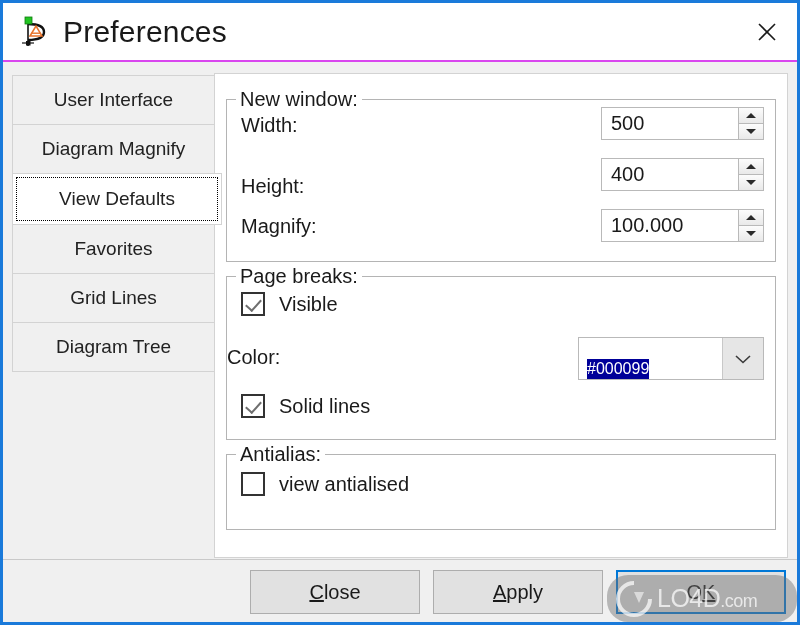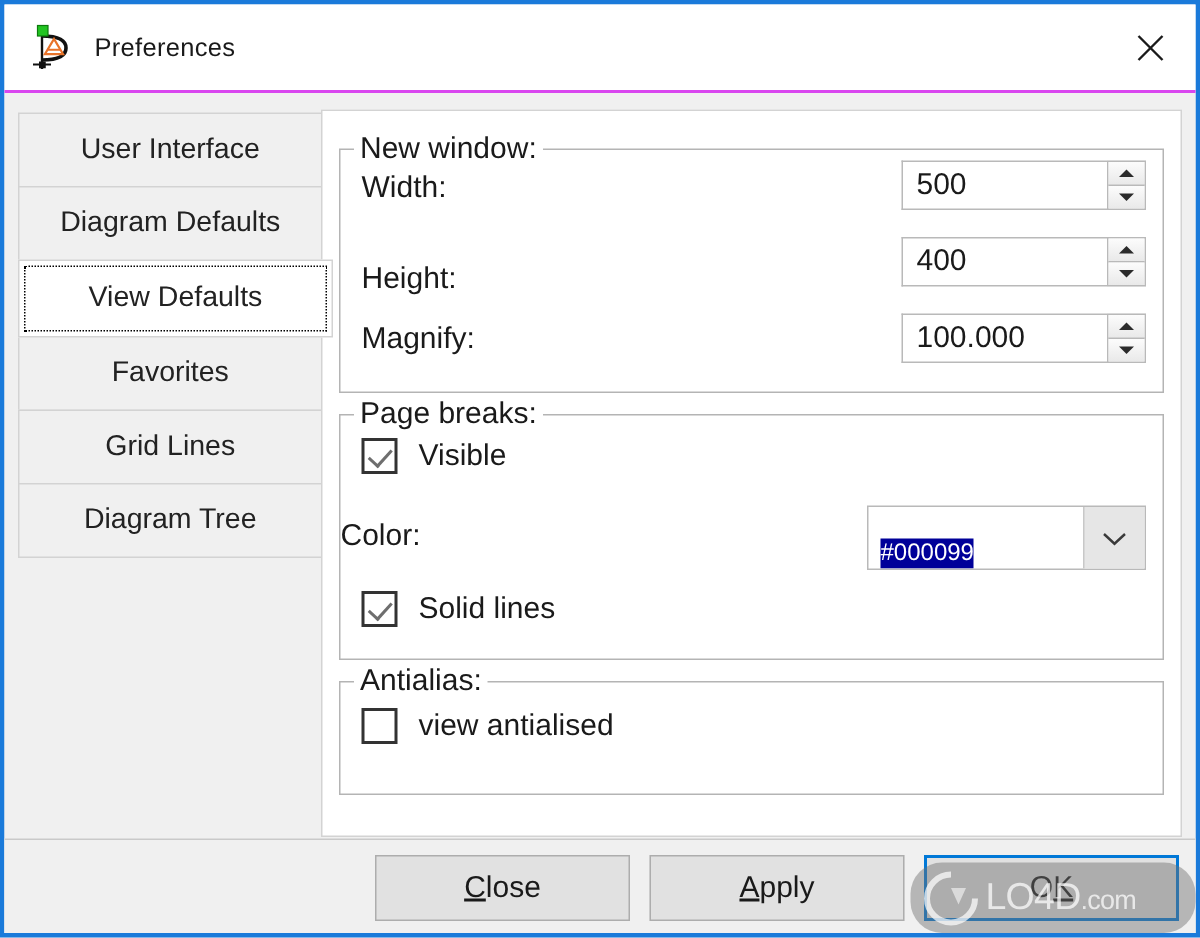--- a/index.html
+++ b/index.html
@@ -36,21 +36,21 @@
     position: relative;
   }
   #app-icon {
     width: 34px; height: 34px;
     margin-left: 14px;
     flex: none;
     position: relative;
   }
   #title-text {
     margin-left: 12px;
-    font-size: 17px;
+    font-size: 30px;
     color: #1a1a1a;
     letter-spacing: 0.2px;
   }
   #close-button {
     position: absolute;
     right: 0; top: 0;
     width: 60px; height: 57px;
     display: flex;
     align-items: center;
     justify-content: center;
@@ -337,21 +337,21 @@
     </div>
   </div>
 
   <div id="dialog-body">
 
     <div id="tab-strip">
       <div class="tab-item">
         <span>User Interface</span>
       </div>
       <div class="tab-item">
-        <span>Diagram Defaults</span>
+        <span>Diagram Magnify</span>
       </div>
       <div class="tab-item selected">
         <span>View Defaults</span>
         <span class="tab-focus-ring"></span>
       </div>
       <div class="tab-item">
         <span>Favorites</span>
       </div>
       <div class="tab-item">
         <span>Grid Lines</span>

